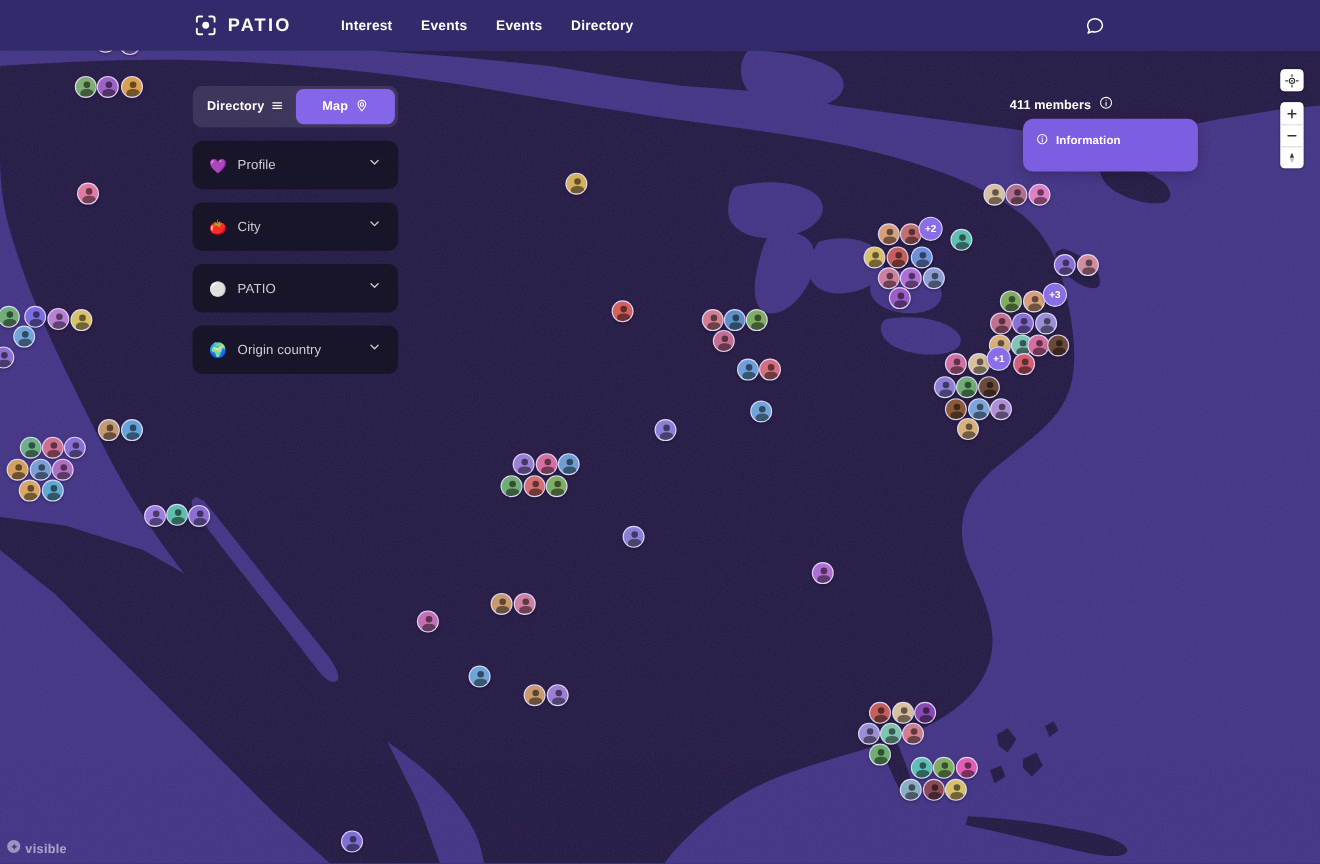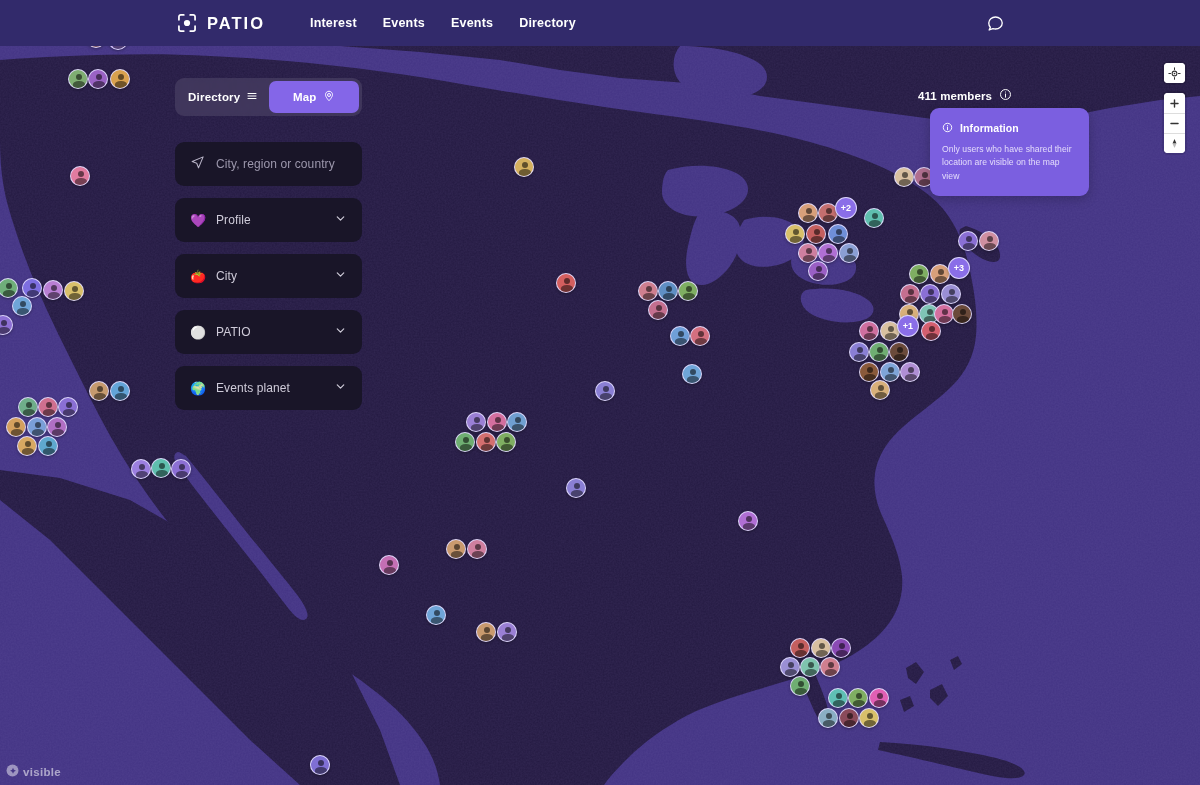--- a/index.html
+++ b/index.html
@@ -696,28 +696,20 @@
       <span>Map</span>
       <span>
         <svg viewBox="0 0 24 24" width="12" height="12" fill="none" stroke="#ffffff" stroke-width="1.9">
           <circle cx="12" cy="10" r="3"></circle>
           <path d="M12 2.5c-3.9 0-7 3-7 6.8 0 5 7 12.2 7 12.2s7-7.2 7-12.2c0-3.8-3.1-6.8-7-6.8z" stroke-linejoin="round"></path>
         </svg>
       </span>
     </div>
   </div>
 
-  <div class="geo-input">
-    <span>
-      <svg viewBox="0 0 24 24" width="15" height="15" fill="none" stroke="#b9b4c8" stroke-width="1.7" stroke-linejoin="round">
-        <path d="M21 3 3.5 10.5l7.3 2.8 2.8 7.3z"></path>
-      </svg>
-    </span>
-    <span class="geo-placeholder">City, region or country</span>
-  </div>
 
   <div class="filter-box">
     <span class="filter-emoji">💜</span>
     <span class="filter-label">Profile</span>
     <span class="filter-caret">
       <svg viewBox="0 0 24 24" width="13" height="13" fill="none" stroke="#cfcbd9" stroke-width="2.2" stroke-linecap="round" stroke-linejoin="round">
           <path d="m6 9 6 6 6-6"></path>
         </svg>
     </span>
   </div>
@@ -737,21 +729,21 @@
     <span class="filter-label">PATIO</span>
     <span class="filter-caret">
       <svg viewBox="0 0 24 24" width="13" height="13" fill="none" stroke="#cfcbd9" stroke-width="2.2" stroke-linecap="round" stroke-linejoin="round">
           <path d="m6 9 6 6 6-6"></path>
         </svg>
     </span>
   </div>
 
   <div class="filter-box">
     <span class="filter-emoji">🌍</span>
-    <span class="filter-label">Events planet</span>
+    <span class="filter-label">Origin country</span>
     <span class="filter-caret">
       <svg viewBox="0 0 24 24" width="13" height="13" fill="none" stroke="#cfcbd9" stroke-width="2.2" stroke-linecap="round" stroke-linejoin="round">
           <path d="m6 9 6 6 6-6"></path>
         </svg>
     </span>
   </div>
 </div>
 
 <div id="members-row">
   <span class="members-count">411 members</span>
@@ -766,21 +758,20 @@
 <div id="info-tooltip">
   <div class="info-head">
     <span>
       <svg viewBox="0 0 24 24" width="11" height="11" fill="none" stroke="#ffffff" stroke-width="2">
         <circle cx="12" cy="12" r="9.2"></circle>
         <path d="M12 11v6M12 7.4v.1" stroke-linecap="round"></path>
       </svg>
     </span>
     <span class="info-title">Information</span>
   </div>
-  <div class="info-body">Only users who have shared their location are visible on the map view</div>
 </div>
 
 <div id="map-ctl">
   <div class="ctl-group">
     <div class="ctl-btn">
       <svg viewBox="0 0 24 24" width="13" height="13" fill="none" stroke="#333" stroke-width="1.9">
         <circle cx="12" cy="12" r="4.4"></circle>
         <circle cx="12" cy="12" r="1.6" fill="#333" stroke="none"></circle>
         <path d="M12 1.6v3.2M12 19.2v3.2M1.6 12h3.2M19.2 12h3.2" stroke-linecap="round"></path>
       </svg>

